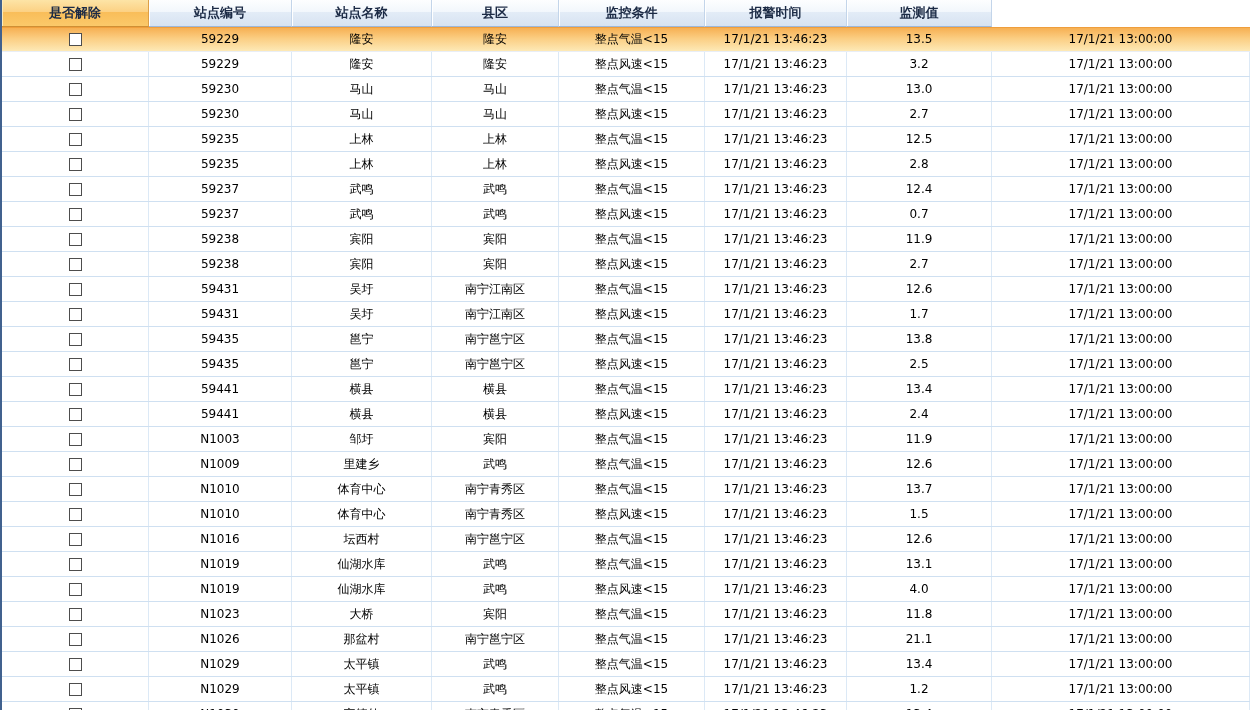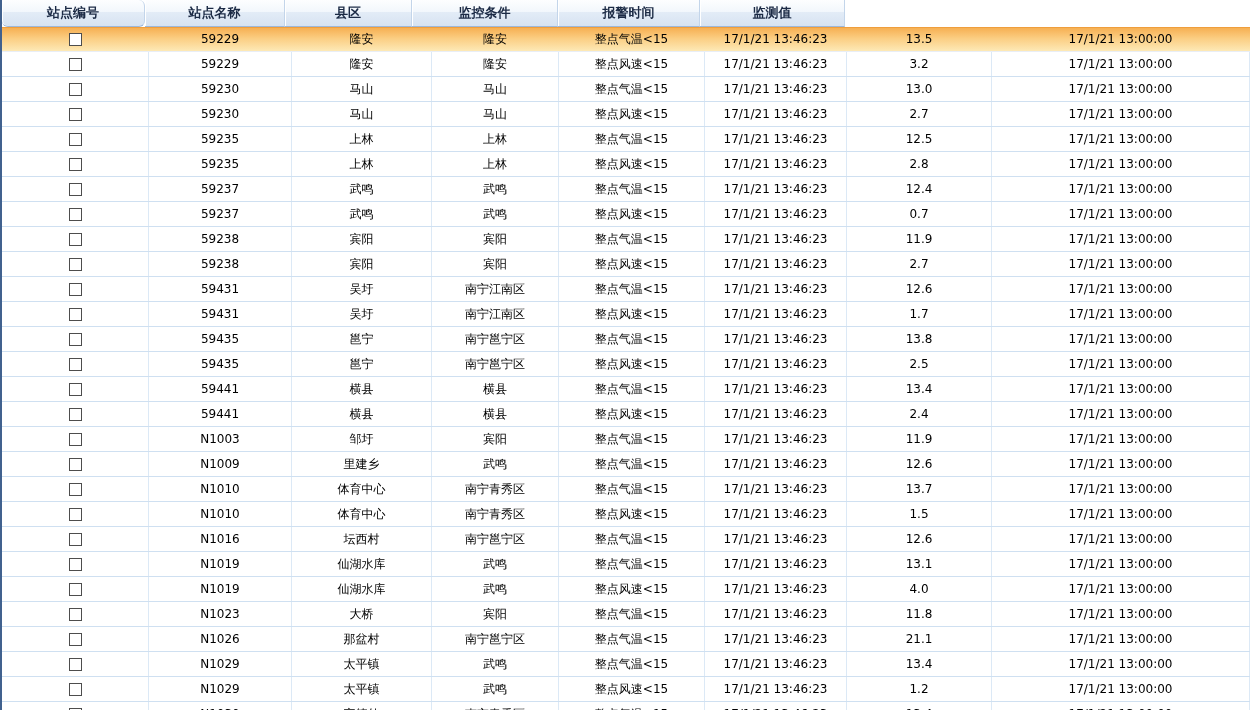--- a/index.html
+++ b/index.html
@@ -67,21 +67,22 @@
     background: #ffffff;
     border: 1px solid #4d4d4d;
     box-shadow: 0 0 0 1px #ffffff inset;
   }
 </style>
 </head>
 <body>
 
 <div class="grid">
   <div class="hrow" id="headerRow">
-      <div class="hcell" style="flex: 0 0 143px; border-radius: 6px;">站点编号</div>
+      <div class="hcell sorted" style="flex: 0 0 147px;">是否解除</div>
+      <div class="hcell" style="flex: 0 0 143px;">站点编号</div>
       <div class="hcell" style="flex: 0 0 140px;">站点名称</div>
       <div class="hcell" style="flex: 0 0 127px;">县区</div>
       <div class="hcell" style="flex: 0 0 146px;">监控条件</div>
       <div class="hcell" style="flex: 0 0 142px;">报警时间</div>
       <div class="hcell" style="flex: 0 0 145px;">监测值</div>
     </div>
   <div class="gbody" id="gridBody">
       <div class="row selected">
         <div class="cell" style="flex: 0 0 147px;">
           <span class="checkbox"></span>

